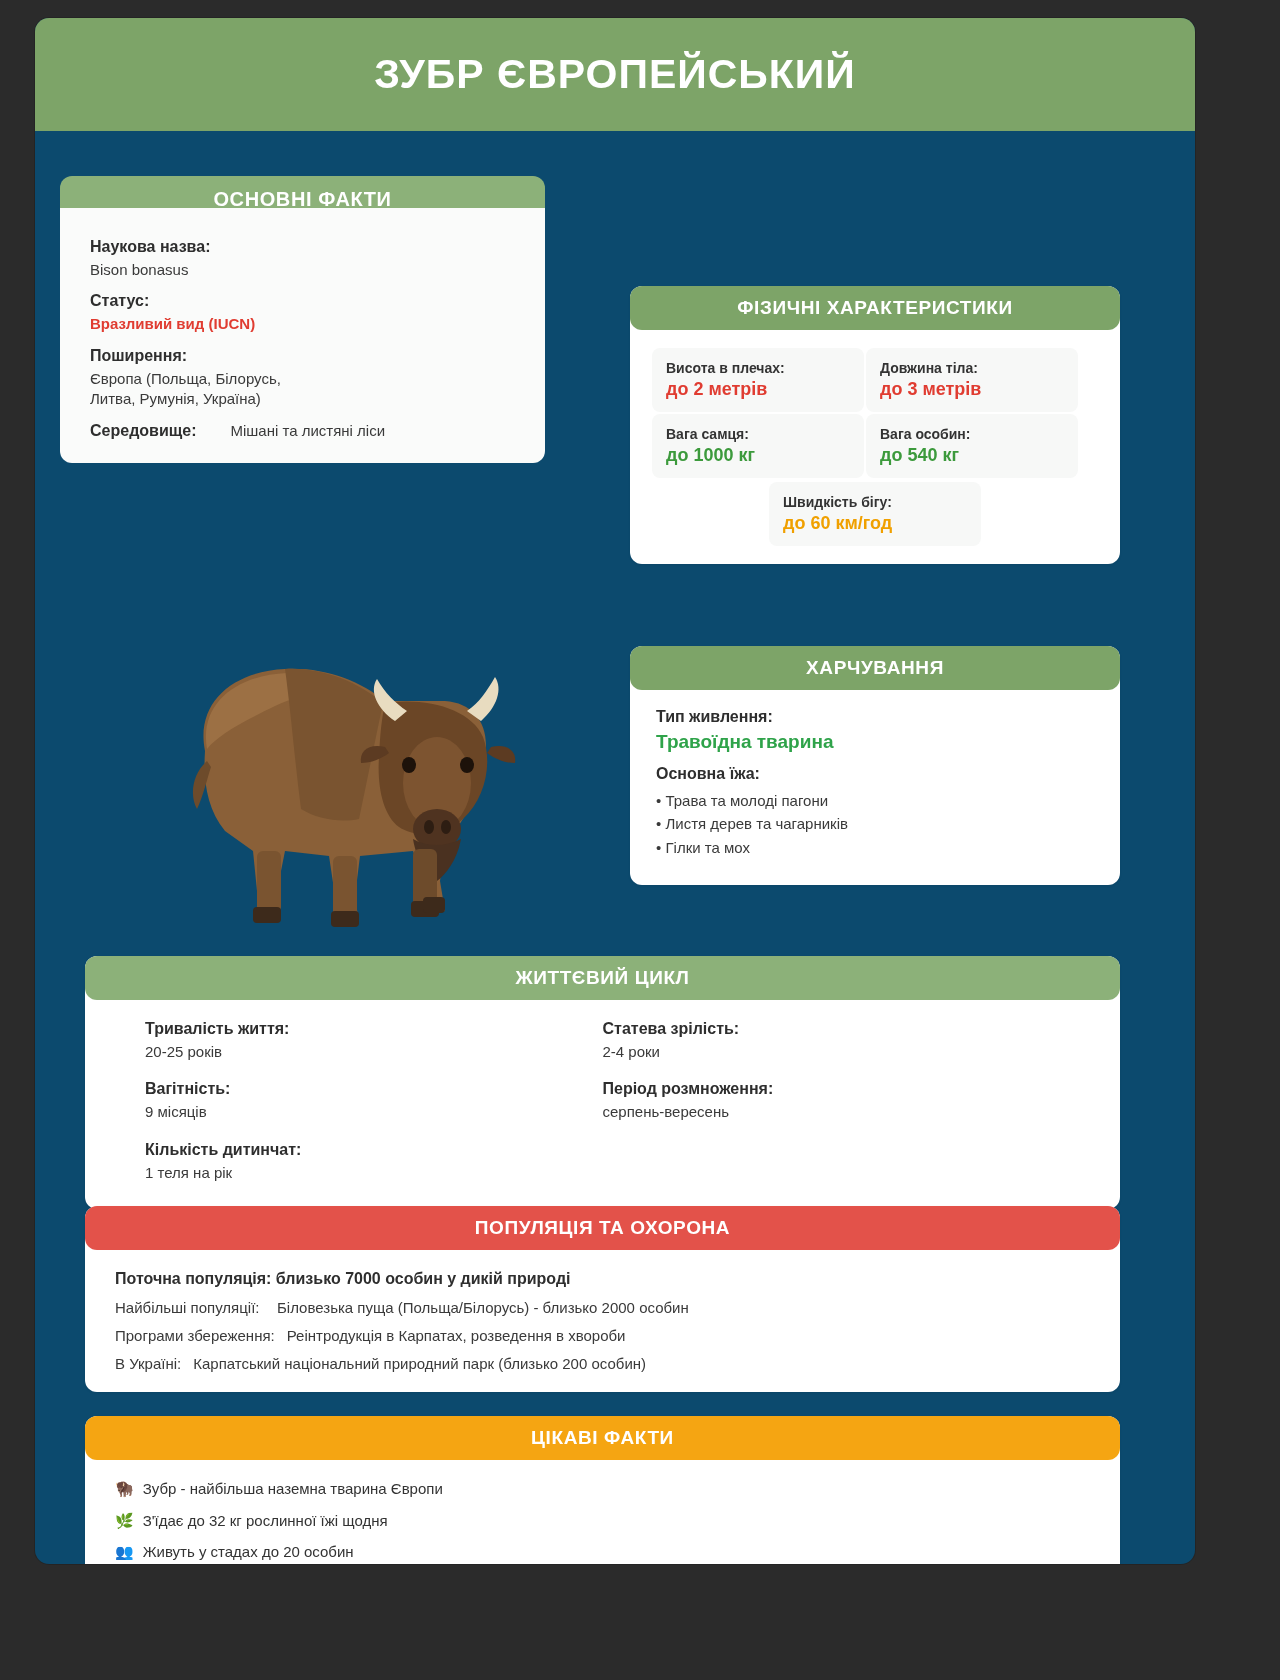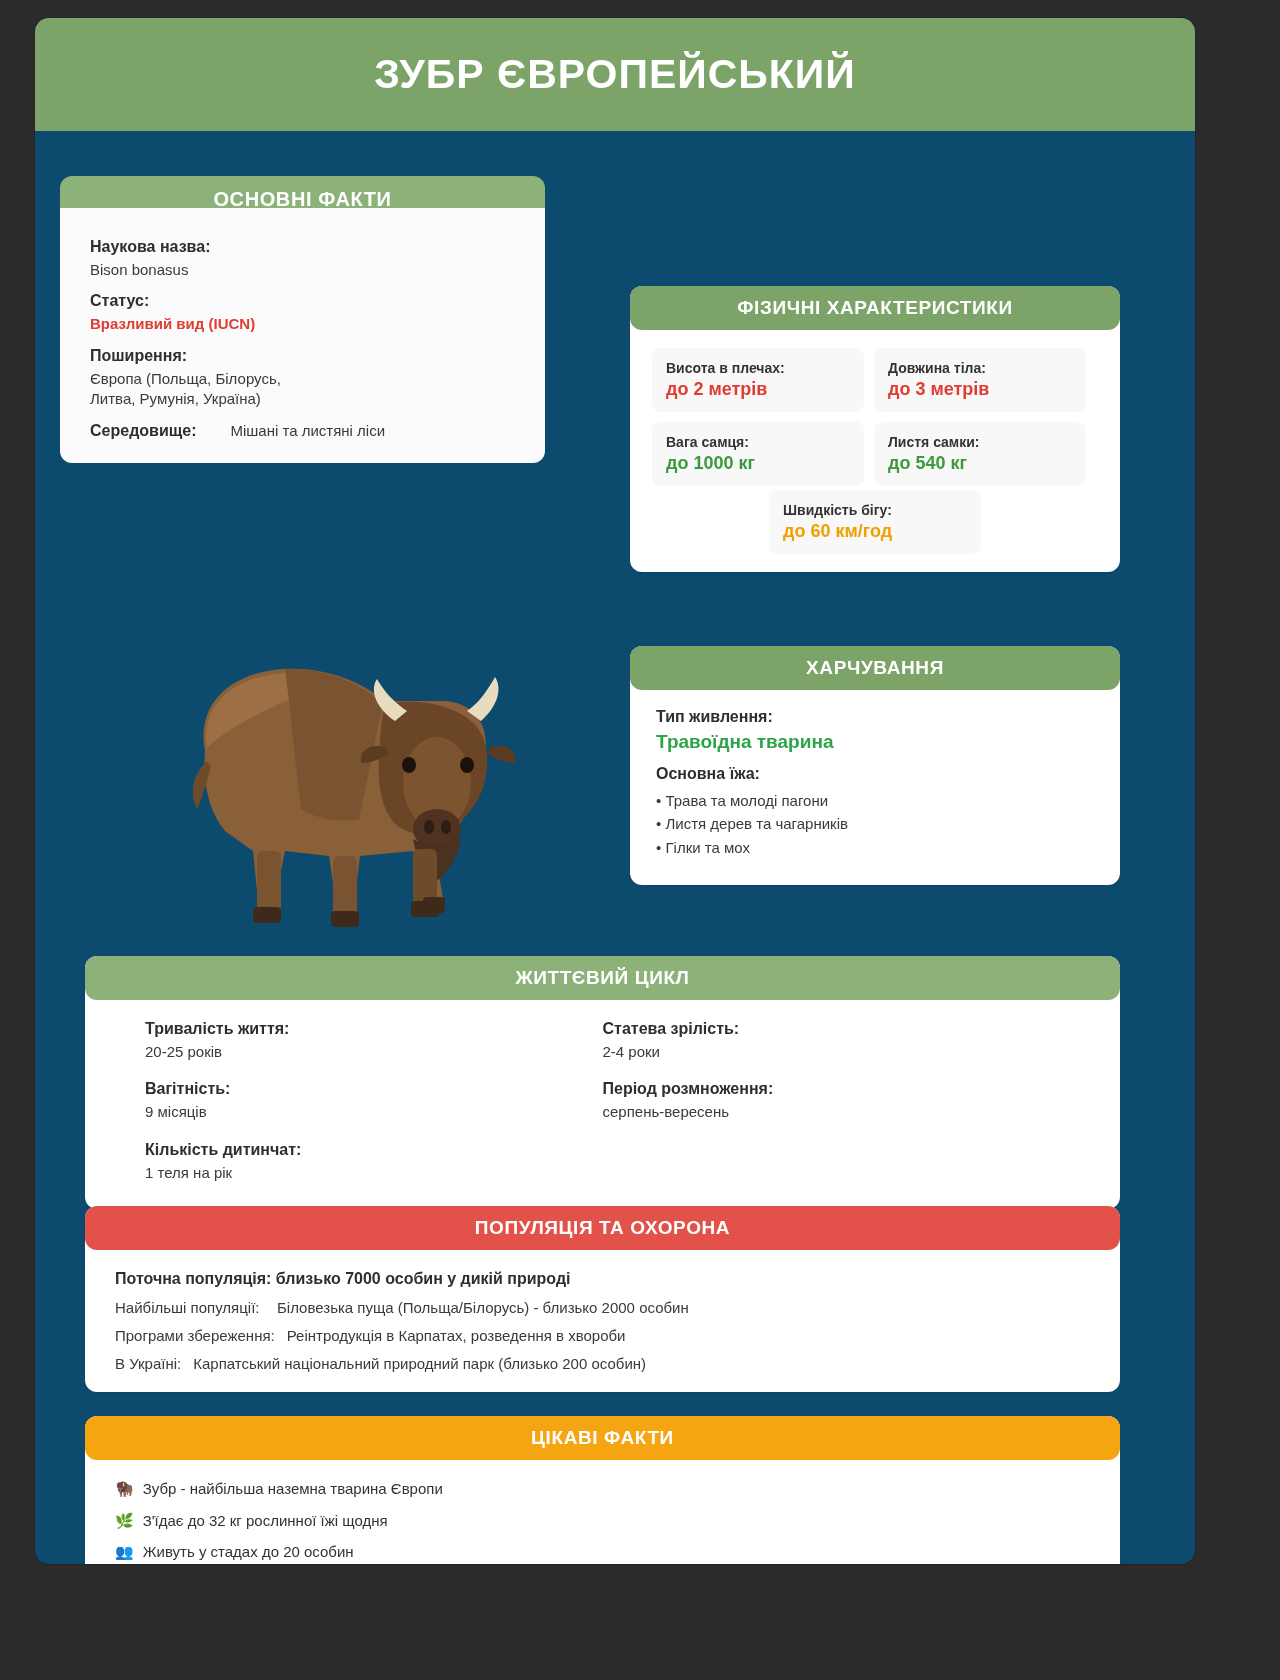--- a/index.html
+++ b/index.html
@@ -86,21 +86,21 @@
   
   .phys-card {
     position: absolute;
     left: 595px; top: 155px;
     width: 490px;
     padding-bottom: 18px;
   }
   .phys-card .card-header { height: 44px; font-size: 19px; margin: 0; }
   .phys-grid {
     display: flex; flex-wrap: wrap;
-    gap: 10px;
+    gap: 2px;
     padding: 18px 22px 4px 22px;
     align-items: center;
   }
   .stat-box {
     background: #f7f8f7;
     border-radius: 8px;
     width: 212px;
     padding: 12px 14px;
   }
   .stat-box.wide { width: 212px; margin: 0 auto; }
@@ -266,21 +266,21 @@
         </div>
         <div class="stat-box">
           <div class="stat-label">Довжина тіла:</div>
           <div class="stat-value v-red">до 3 метрів</div>
         </div>
         <div class="stat-box">
           <div class="stat-label">Вага самця:</div>
           <div class="stat-value v-green">до 1000 кг</div>
         </div>
         <div class="stat-box">
-          <div class="stat-label">Листя самки:</div>
+          <div class="stat-label">Вага особин:</div>
           <div class="stat-value v-green">до 540 кг</div>
         </div>
       </div>
       <div class="phys-center">
         <div class="stat-box wide">
           <div class="stat-label">Швидкість бігу:</div>
           <div class="stat-value v-orange">до 60 км/год</div>
         </div>
       </div>
     </div>

